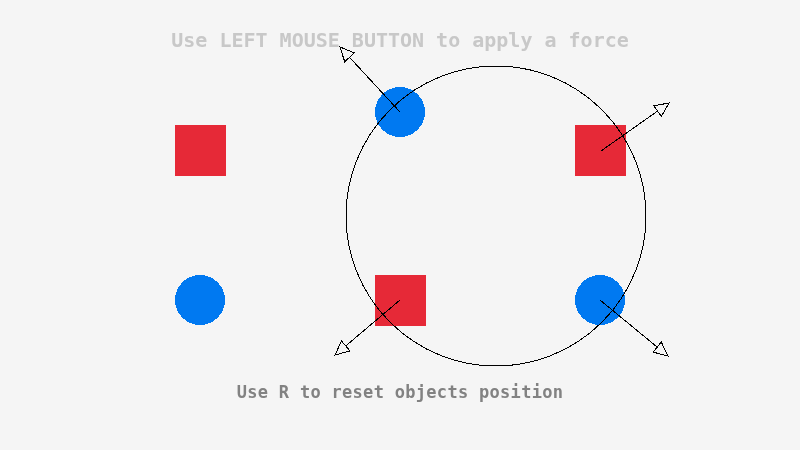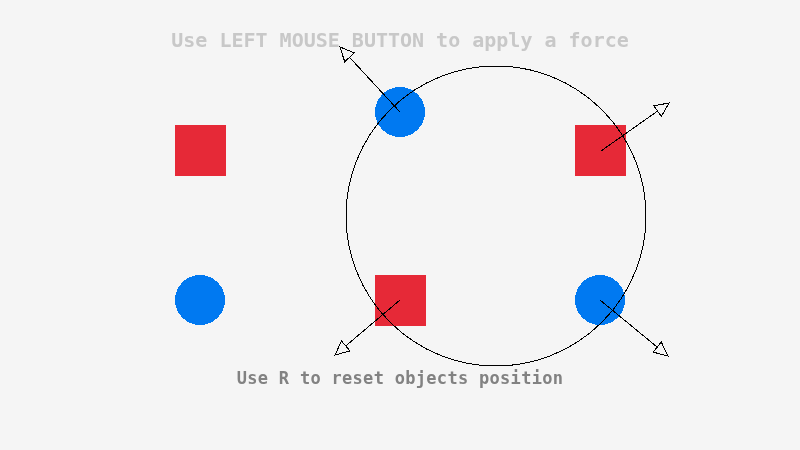--- a/index.html
+++ b/index.html
@@ -13,21 +13,21 @@
   .hint {
     position: absolute;
     left: 0;
     width: 100%;
     text-align: center;
     white-space: pre;
     font-weight: bold;
     user-select: none;
   }
   .hint-top    { top: 28px;  font-size: 20px; letter-spacing: 0px; }
-  .hint-bottom { top: 368px; font-size: 17px; letter-spacing: 0.3px; }
+  .hint-bottom { top: 382px; font-size: 17px; letter-spacing: 0.3px; }
   svg.scene { position: absolute; left: 0; top: 0; }
 </style>
 </head>
 <body>
 
 <div class="stage" style="width: 800px; height: 450px; background: rgb(245, 245, 245);">
   <div class="hint hint-top" style="color: rgb(200, 200, 200);">Use LEFT MOUSE BUTTON to apply a force</div>
 
   <svg class="scene" xmlns="http://www.w3.org/2000/svg" width="800" height="450" viewBox="0 0 800 450" shape-rendering="crispEdges">
       <rect x="174.5" y="124.5" width="51" height="51" fill="#e62937"></rect>

